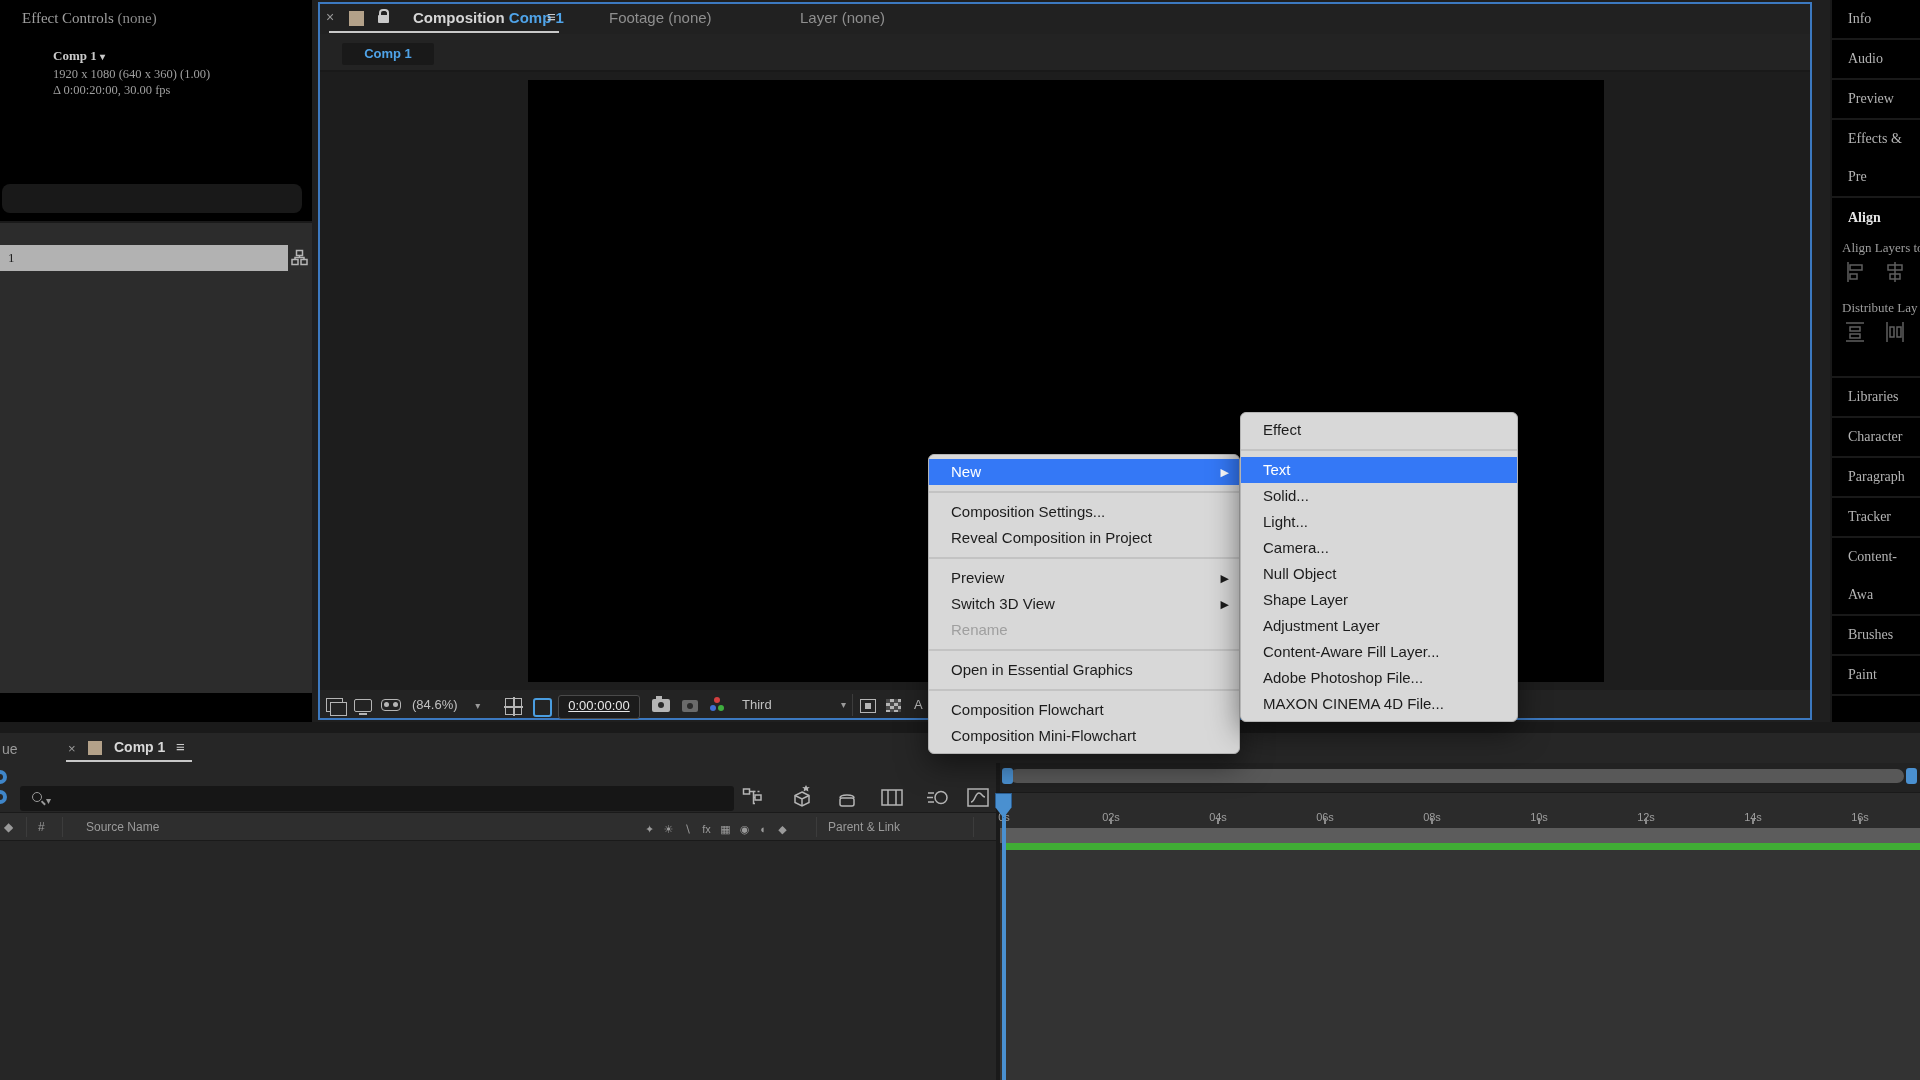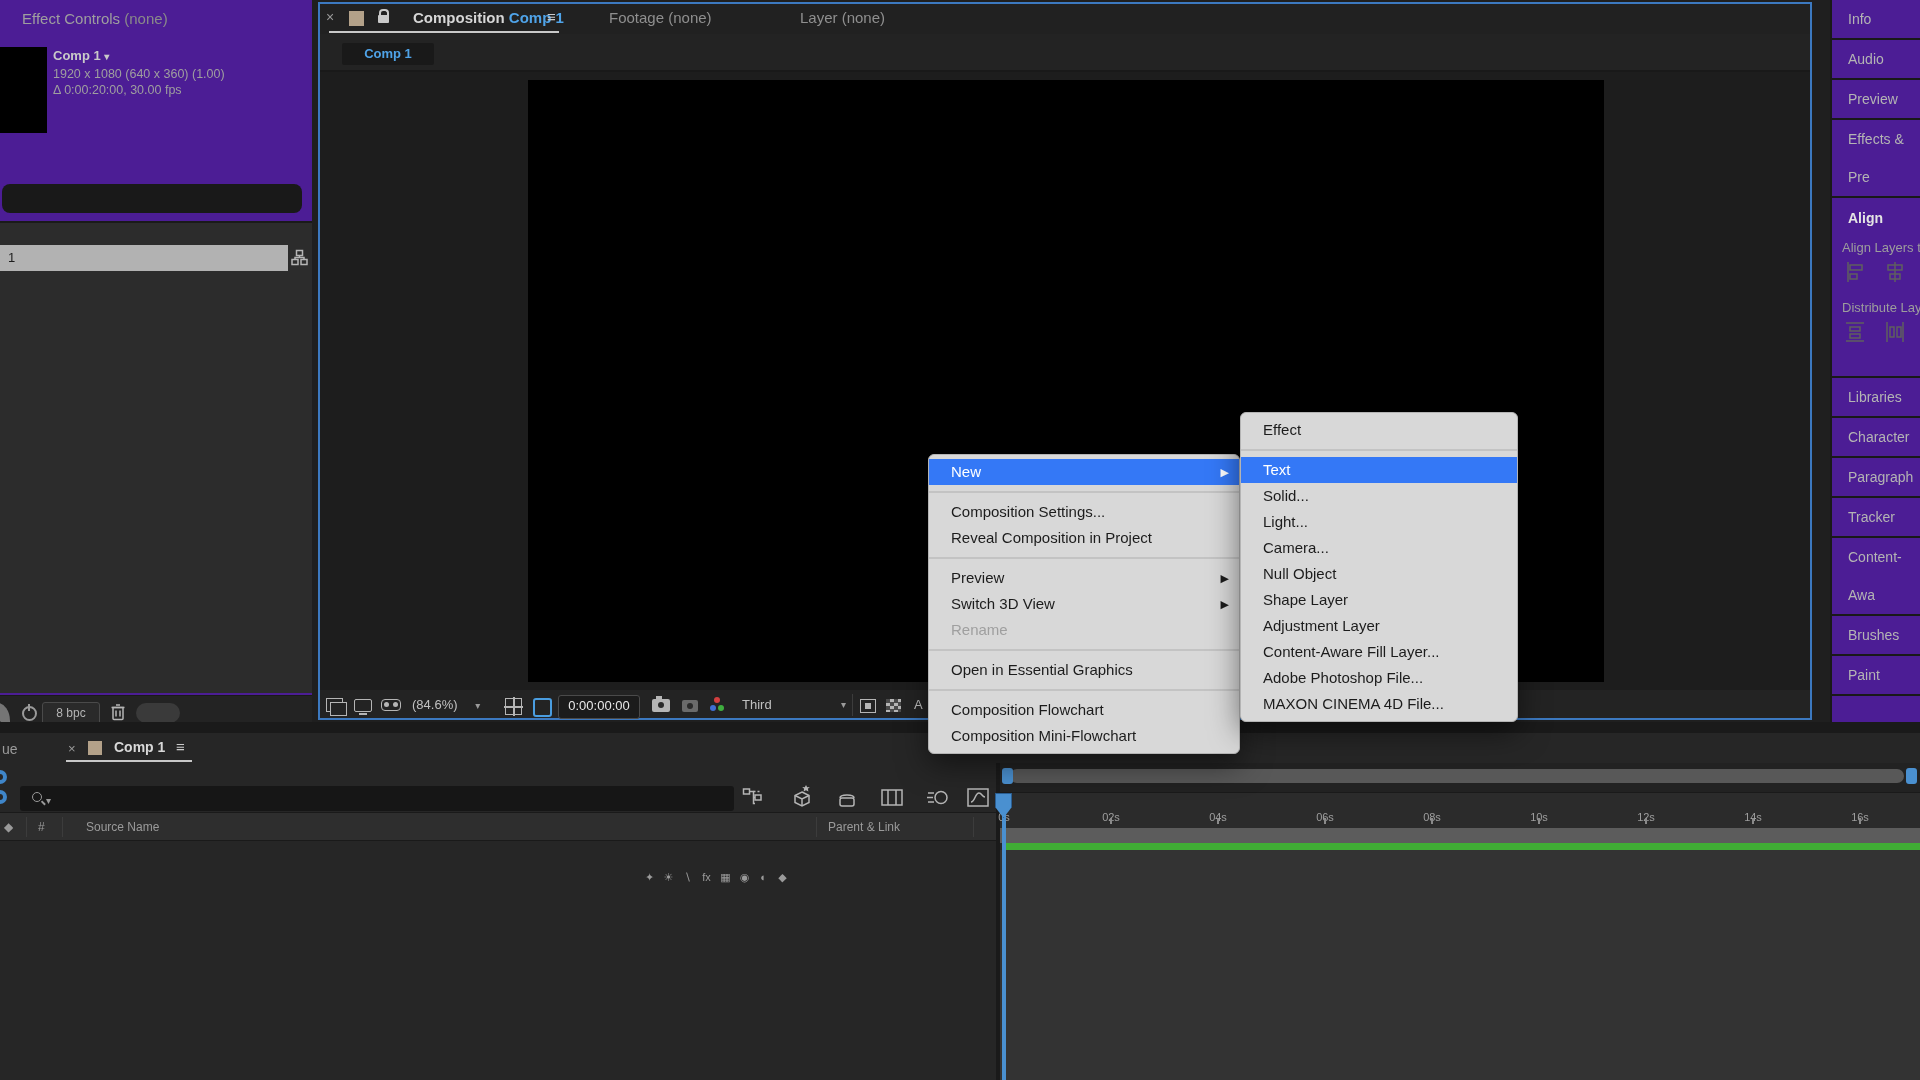--- a/index.html
+++ b/index.html
@@ -1,21 +1,21 @@
 <!DOCTYPE html>
 <html><head>
 <meta charset="utf-8">
 <style>
   html,body{margin:0;padding:0;background:#111;}
   #screen{position:relative;width:1920px;height:1080px;background:#1f1f1f;overflow:hidden;
           font-family:"Liberation Sans",sans-serif;-webkit-font-smoothing:antialiased;}
   .abs{position:absolute;}
 
   
-  .panel-dark{background:#4c1d95;}
+  .panel-dark{background:#000000;font-family:Liberation Serif, serif;}
   .ec-tab{font-size:15px;color:#9f9f9f;}
   .comp-name{font-size:13px;font-weight:bold;color:#c9c9c9;}
   .comp-info{font-size:12.5px;color:#9f9f9f;line-height:16px;}
   .search-pill{background:#191919;border-radius:8px;}
   .proj-row{background:#b2b2b2;color:#1d1d1d;font-size:13px;line-height:26px;}
   .bpc-box{border:1px solid #4a4a4a;background:#2a2a2a;border-radius:3px;color:#b5b5b5;
            font-size:12px;text-align:center;line-height:21px;}
   .pill-btn{background:#3a3a3a;border-radius:10px;}
 
   
@@ -27,21 +27,21 @@
   .tab-dim{font-size:15px;color:#8f8f8f;}
   .hamburger{font-size:15px;color:#c9c9c9;}
   .underline{background:#c8c8c8;height:2px;}
   .viewer-tab{background:#191919;border-radius:2px;color:#4fa3e8;font-size:13px;
               text-align:center;line-height:22px;font-weight:bold;}
   .viewer-bg{background:#1d1d1d;}
   .comp-black{background:#000;}
   .tbar-txt{font-size:13px;color:#c0c0c0;}
   .chev{font-size:10px;color:#9a9a9a;}
   .tc-box{background:#1b1b1b;border:1px solid #4a4a4a;border-radius:3px;color:#e8e8e8;
-          font-size:13px;text-align:center;line-height:20px;}
+          font-size:13px;text-align:center;line-height:20px;text-decoration:underline;}
 
   
   .lock{width:11px;height:8px;background:#c9c9c9;border-radius:1px;}
   .lock::before{content:"";position:absolute;left:1px;top:-6px;width:6px;height:5px;
                 border:2px solid #c9c9c9;border-bottom:none;border-radius:4px 4px 0 0;}
   
   .power{width:11px;height:11px;border:2px solid #9a9a9a;border-radius:50%;}
   .power::before{content:"";position:absolute;left:4px;top:-4px;width:2px;height:7px;background:#9a9a9a;}
   .feather{width:14px;height:20px;background:#8a8a8a;border-radius:0 90% 0 60%;opacity:.8;}
 
@@ -141,32 +141,20 @@
         <span style="padding-left:8px;">1</span>
       </div>
       <svg class="icon" style="left:291px;top:26px;" width="17" height="17" viewBox="0 0 17 17">
         <rect x="5.5" y="1.5" width="6" height="5"></rect>
           <rect x="1" y="10.5" width="6" height="5"></rect>
           <rect x="10" y="10.5" width="6" height="5"></rect>
         <path d="M8.5 6.5v2M4 10.5V8.5h9v2"></path>
       </svg>
     </div>
 
-    <div class="abs" style="left:0;top:695px;width:312px;height:35px;background:#232323;border-top:1px solid #1a1a1a;">
-      <div class="abs feather" style="left:-4px;top:7px;"></div>
-      <div class="abs power" style="left:22px;top:10px;"></div>
-      <div class="abs bpc-box" style="left:42px;top:6px;width:56px;height:22px;">
-        <span>8 bpc</span>
-      </div>
-      <svg class="icon" style="left:110px;top:6px;" width="16" height="19" viewBox="0 0 16 19">
-        <path d="M3 5.5h10v11a1 1 0 0 1-1 1H4a1 1 0 0 1-1-1z"></path>
-          <path d="M1.5 5.5h13M6 3h4M6 8.5v6M10 8.5v6"></path>
-      </svg>
-      <div class="abs pill-btn" style="left:136px;top:7px;width:44px;height:20px;"></div>
-    </div>
   </div>
 
   <div class="abs comp-border" style="left:318px;top:2px;width:1494px;height:718px;box-sizing:border-box;"></div>
 
   <div class="abs tab-close" style="left:326px;top:9px;">×</div>
   <div class="abs swatch" style="left:349px;top:11px;width:15px;height:15px;"></div>
   <div class="abs lock" style="left:378px;top:15px;"></div>
   <div class="abs tab-title" style="left:413px;top:9px;">
     <span>Composition</span>
     <span class="tab-title-blue">Comp 1</span>
@@ -311,21 +299,21 @@
       <rect x="2" y="4" width="20" height="17"></rect>
         <path d="M5 17c4 0 4-9 8-9 3 0 3 4 6 4"></path>
     </svg>
 
     <div class="abs tl-head" style="left:0;top:79px;width:998px;height:29px;box-sizing:border-box;">
       <span class="abs" style="left:4px;top:7px;color:#9a9a9a;font-size:12px;">◆</span>
       <div class="abs vsep" style="left:26px;top:4px;height:20px;"></div>
       <span class="abs col-txt" style="left:38px;top:7px;">#</span>
       <div class="abs vsep" style="left:62px;top:4px;height:20px;"></div>
       <span class="abs col-txt" style="left:86px;top:7px;">Source Name</span>
-      <div class="abs" style="left:640px;top:6px;margin-top:48px;">
+      <div class="abs" style="left:640px;top:6px;">
         
       <span class="sw-glyph">✦</span><span class="sw-glyph">☀</span><span class="sw-glyph">∖</span><span class="sw-glyph">fx</span><span class="sw-glyph">▦</span><span class="sw-glyph">◉</span><span class="sw-glyph">◐</span><span class="sw-glyph">◆</span></div>
       <div class="abs vsep" style="left:816px;top:4px;height:20px;"></div>
       <span class="abs col-txt" style="left:828px;top:7px;">Parent &amp; Link</span>
       <div class="abs vsep" style="left:973px;top:4px;height:20px;"></div>
     </div>
 
     <div class="abs" style="left:996px;top:30px;width:4px;height:317px;background:#1a1a1a;"></div>
     <div class="abs" style="left:1000px;top:30px;width:920px;height:29px;background:#222;">
       <div class="abs nav-bar" style="left:10px;top:6px;width:894px;height:14px;"></div>

